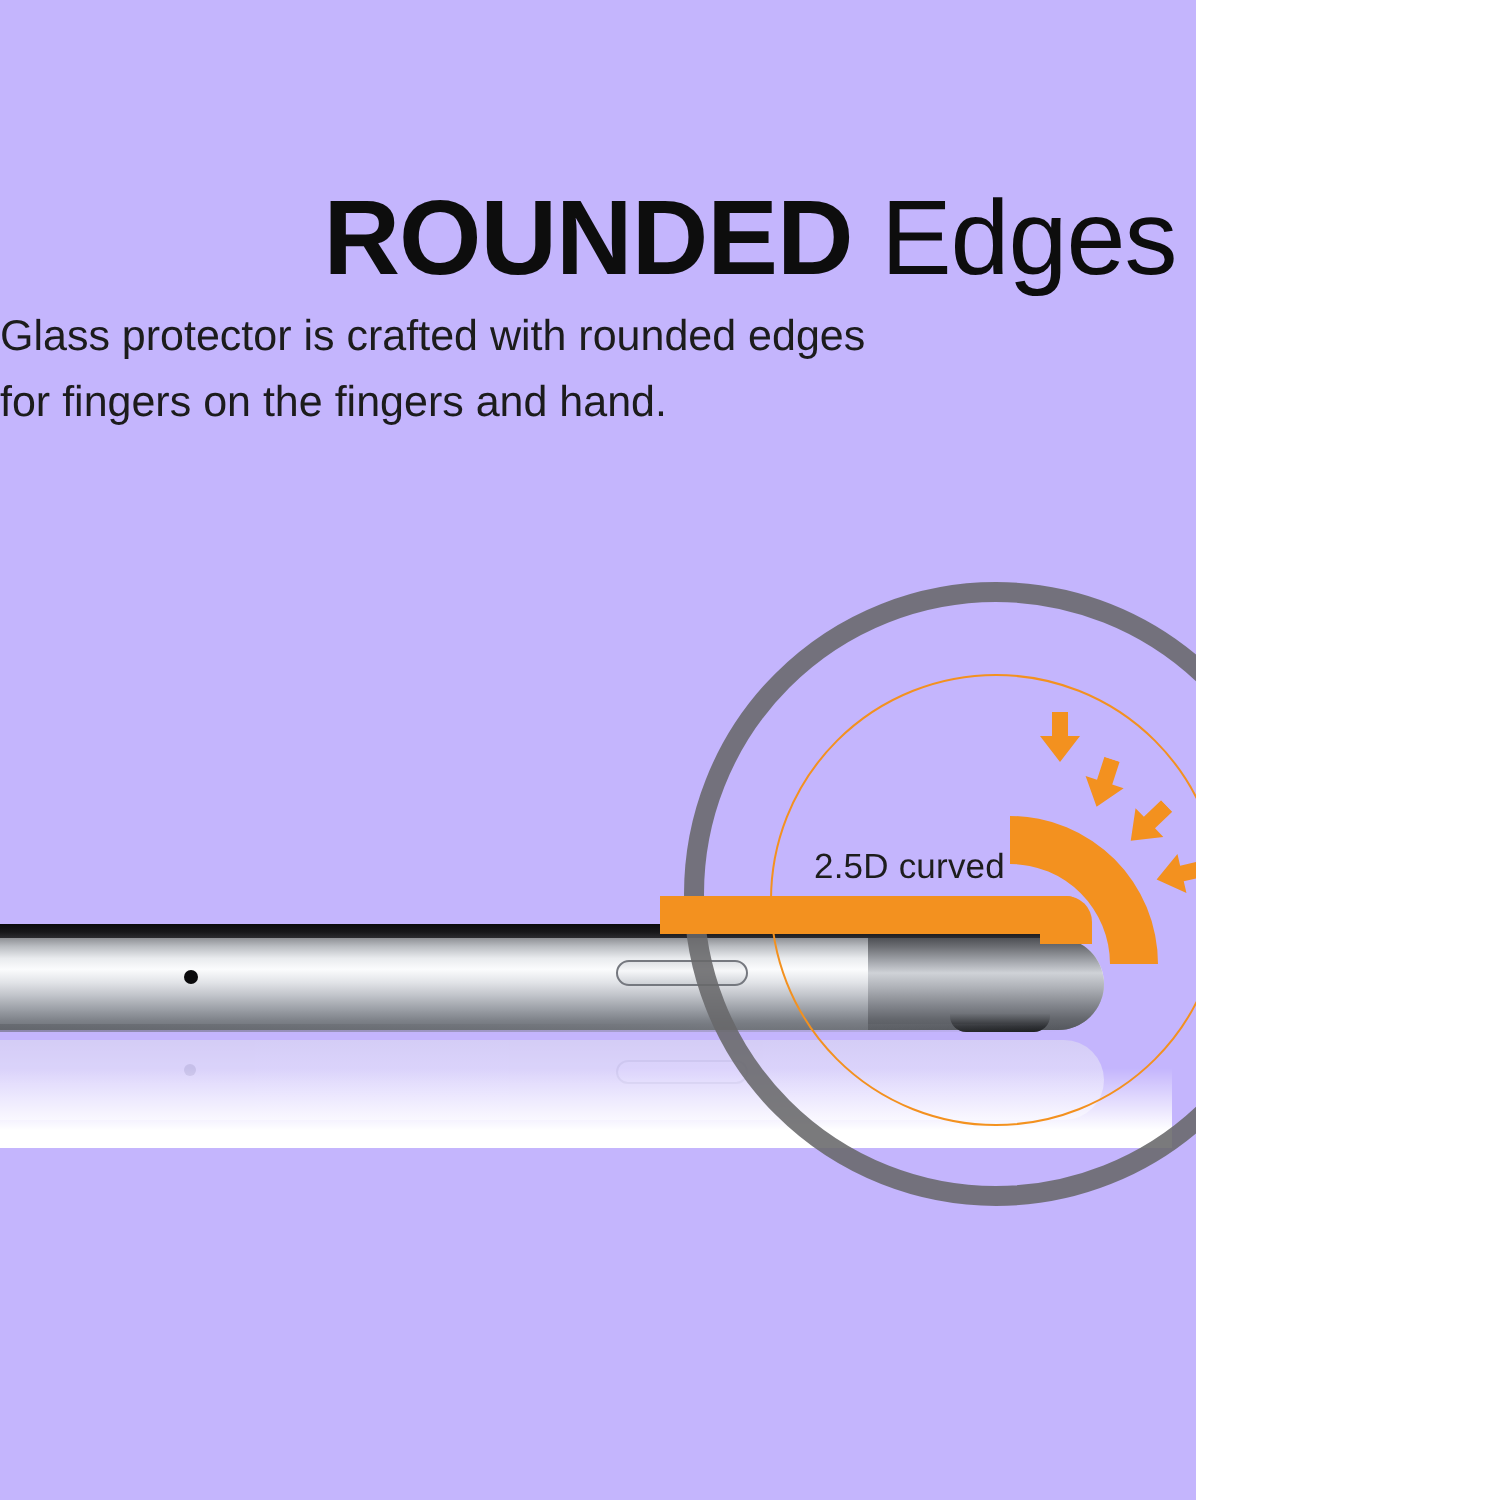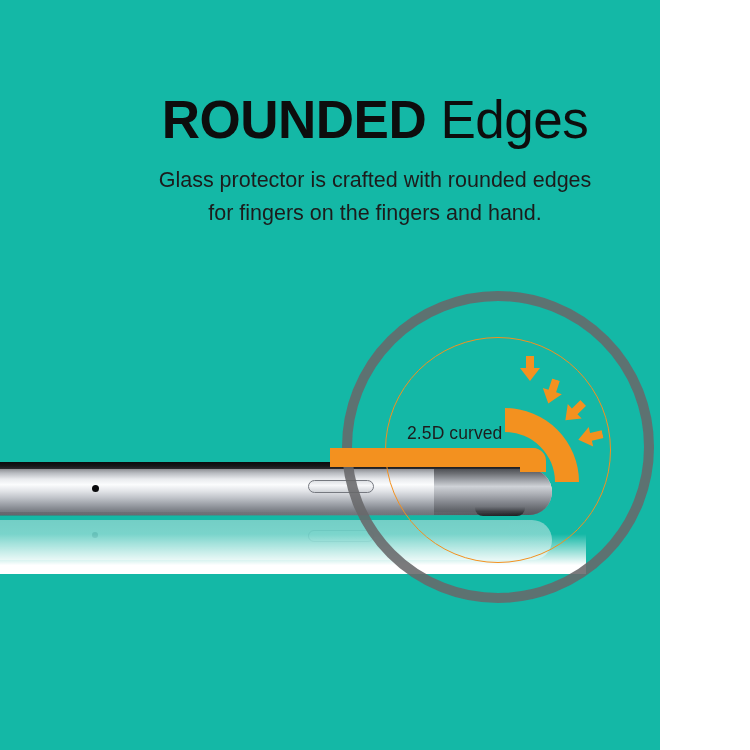--- a/index.html
+++ b/index.html
@@ -7,23 +7,23 @@
     padding: 0;
     background: #ffffff;
   }
   body {
     font-family: "Liberation Sans", sans-serif;
     -webkit-font-smoothing: antialiased;
   }
 
   #page {
     position: relative;
-    width: 660px;
+    width: 598px;
     height: 750px;
-    background: #14b8a6;
+    background: #c4b5fd;
     overflow: hidden;
   }
 
   
   .headline {
     position: absolute;
     top: 92px;
     left: 0;
     width: 750px;
     text-align: center;
@@ -36,24 +36,23 @@
   .headline .strong {
     font-weight: bold;
   }
   .headline .light {
     font-weight: normal;
   }
 
   
   .subtitle {
     position: absolute;
-    top: 164px;
+    top: 152px;
     left: 0;
     width: 750px;
-    text-align: center;
     font-size: 21.5px;
     line-height: 33px;
     color: #1c1c1c;
     font-weight: normal;
   }
   .subtitle .sub-line {
     display: block;
   }
 
   

